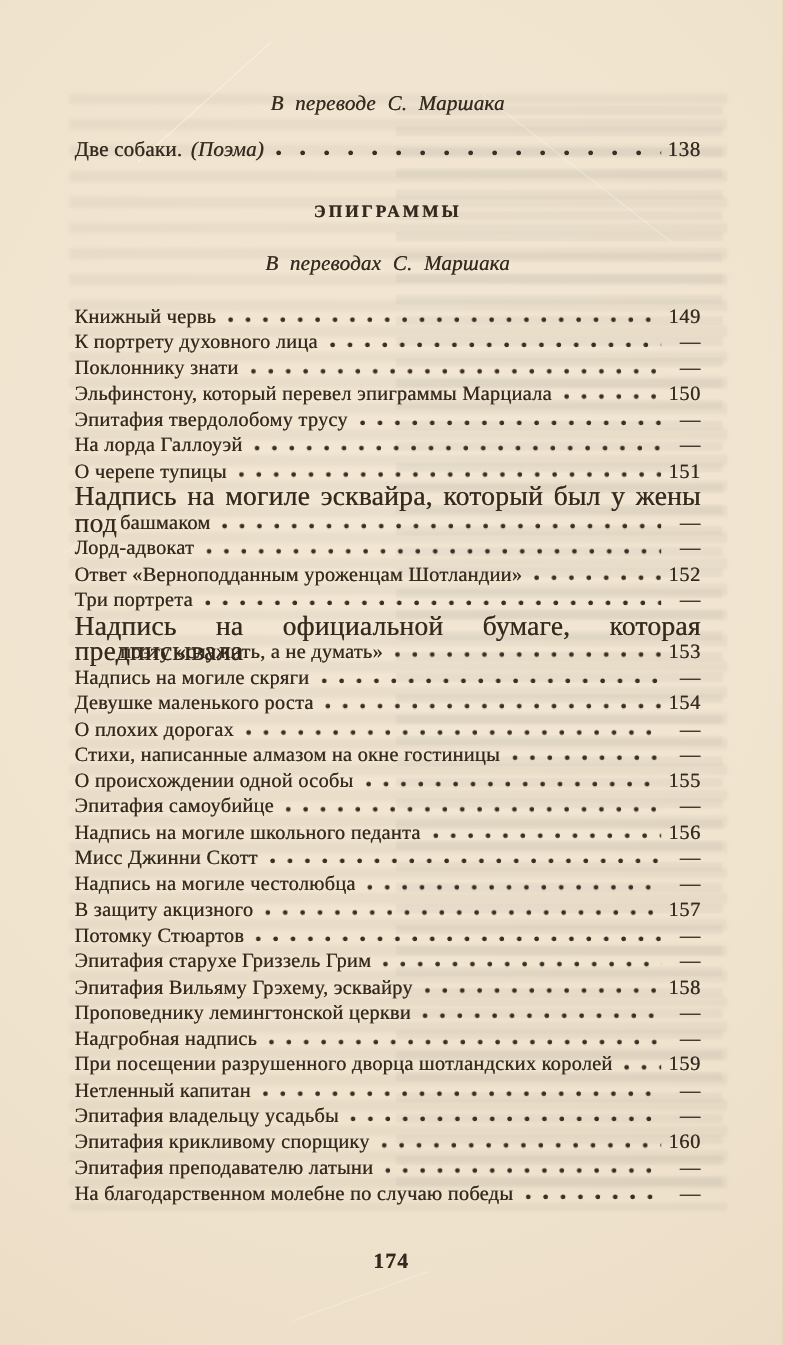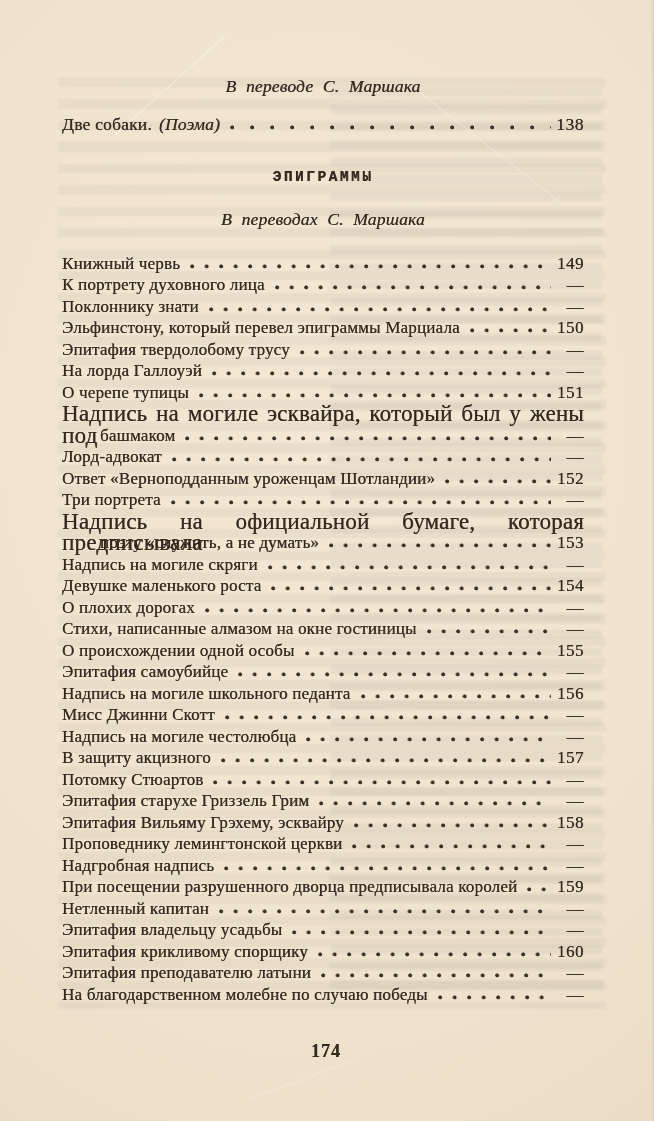--- a/index.html
+++ b/index.html
@@ -43,21 +43,21 @@
 
   .t-note {
     text-align: center; font-style: italic;
     font-size: 17.5px; line-height: 20px; word-spacing: 5px;
   }
   .t-note.first  { padding-top: 76px; }
   .t-note.second { margin-top: 24px; font-style: italic; }
 
   .section-title {
     margin-top: 34px; text-align: center;
-    font-size: 14.5px; line-height: 15px; font-weight: 700; letter-spacing: 2.5px; font-family: Liberation Mono, monospace;
+    font-size: 14.5px; line-height: 15px; font-weight: 700; letter-spacing: 2.5px;
   }
 
   .line {
     display: flex; align-items: baseline;
     height: 21.5px; line-height: 21.5px; font-size: 17px;
     white-space: nowrap;
   }
   .row-top { margin-top: 18px; font-size: 17.5px; }
   .row-top .genre { font-style: italic; margin-left: 7px; }
 
@@ -279,21 +279,21 @@
     <span class="pg">—</span>
   </div>
 
   <div class="line">
     <span class="t">Надгробная надпись</span>
     <span class="leader"></span>
     <span class="pg">—</span>
   </div>
 
   <div class="line">
-    <span class="t">При посещении разрушенного дворца предписывала королей</span>
+    <span class="t">При посещении разрушенного дворца шотландских королей</span>
     <span class="leader"></span>
     <span class="pg">159</span>
   </div>
 
   <div class="line">
     <span class="t">Нетленный капитан</span>
     <span class="leader"></span>
     <span class="pg">—</span>
   </div>
 

